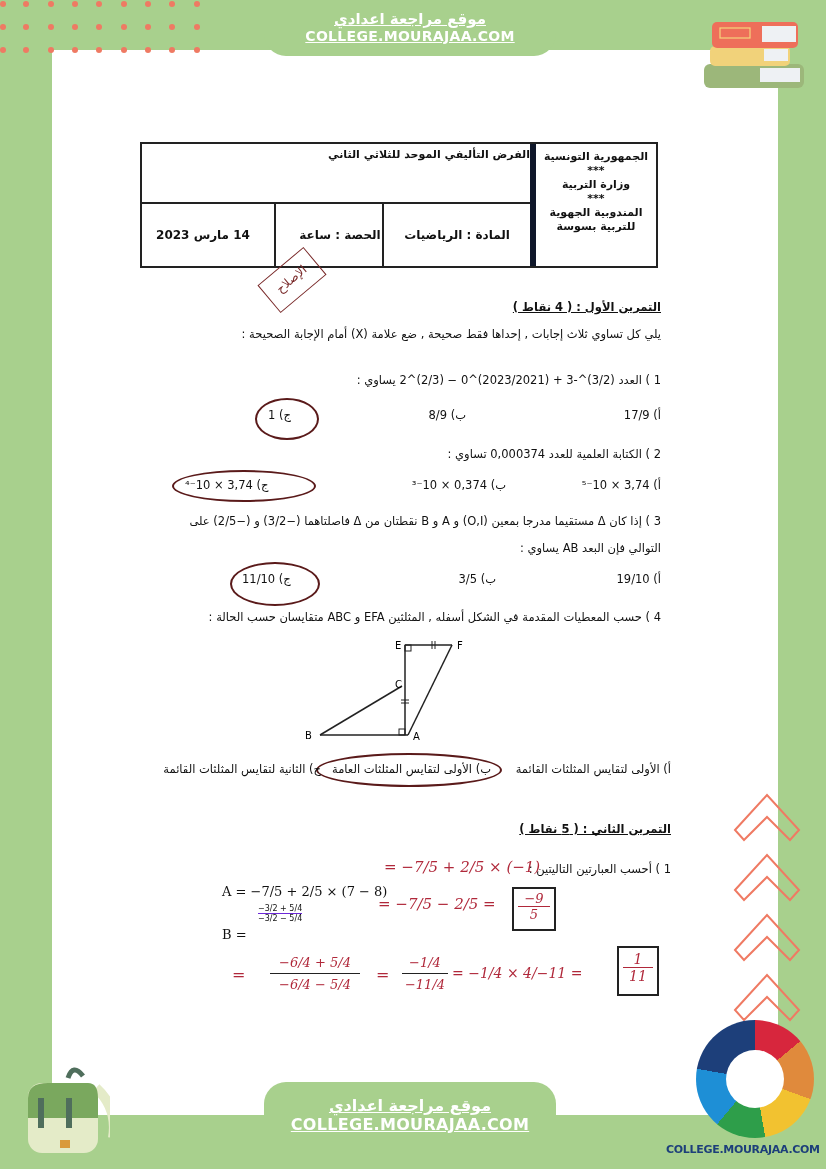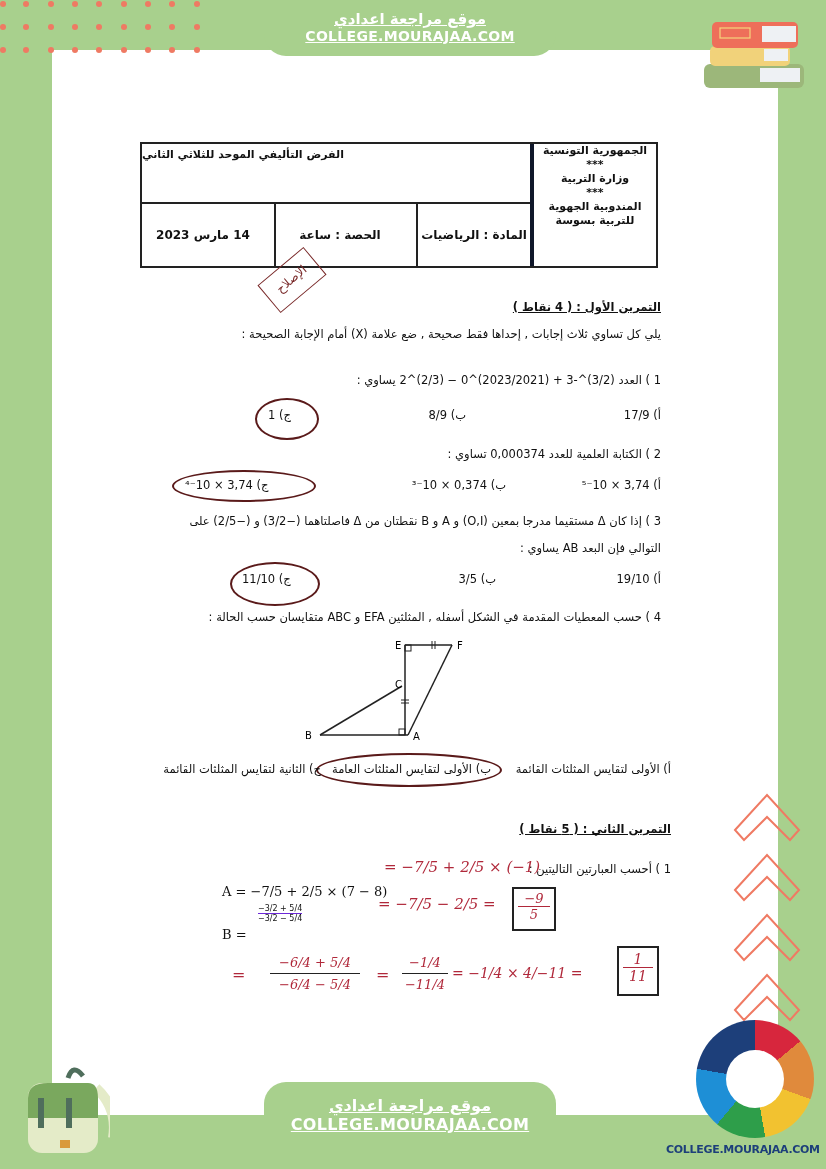--- a/index.html
+++ b/index.html
@@ -9,22 +9,22 @@
   .banner.top { top:0; height:56px; }
   .banner.bottom { top:1082px; height:87px; border-radius:22px 22px 0 0; }
   .banner .ar { font-size:15px; font-weight:bold; text-decoration:underline; direction:rtl; display:block; }
   .banner .en { font-size:14px; font-weight:bold; text-decoration:underline; letter-spacing:0.3px; display:block; }
   .banner.top .ar { margin-top:10px; }
   .banner.bottom .ar { margin-top:14px; font-size:16px;}
   .banner.bottom .en { font-size:16px; }
   .dots { position:absolute; left:0; top:0; }
   .dot { position:absolute; width:6px; height:6px; border-radius:50%; background:#ef7a63; }
   .header-table { position:absolute; left:140px; top:142px; width:518px; height:126px; border:2px solid #222; box-sizing:border-box; direction:rtl; font-size:11px; color:#111; }
-  .ht-right { position:absolute; right:0; top:0; width:126px; height:122px; border-left:4px solid #0f172a; text-align:center; line-height:14px; padding-top:0; box-sizing:border-box; font-weight:bold; }
-  .ht-top { position:absolute; right:126px; top:0; left:0; height:60px; border-bottom:2px solid #222; text-align:left; line-height:14px; padding-top:4px; box-sizing:border-box; font-weight:bold; }
+  .ht-right { position:absolute; right:0; top:0; width:126px; height:122px; border-left:6px solid #0f172a; text-align:center; line-height:14px; padding-top:6px; box-sizing:border-box; font-weight:bold; }
+  .ht-top { position:absolute; right:126px; top:0; left:0; height:60px; border-bottom:2px solid #222; text-align:right; line-height:14px; padding-top:4px; box-sizing:border-box; font-weight:bold; }
   .ht-cell { position:absolute; top:60px; height:62px; border-left:2px solid #222; display:flex; align-items:center; justify-content:center; font-weight:bold; font-size:12px; box-sizing:border-box; }
   .stamp { position:absolute; left:262px; top:262px; width:58px; height:34px; border:1.5px solid #7a2a2a; transform:rotate(-40deg); color:#7a2a2a; font-size:12px; text-align:center; line-height:32px; direction:rtl; }
   .txt { position:absolute; direction:rtl; font-size:11.5px; color:#111; white-space:nowrap; }
   .ul { text-decoration:underline; font-weight:bold; }
   .opt { position:absolute; font-size:11.5px; color:#111; white-space:nowrap; direction:rtl; }
   .circle { position:absolute; border:2px solid #5a1a1a; border-radius:50%; }
   .hand { position:absolute; color:#b0283a; font-family:"DejaVu Serif", serif; font-style:italic; white-space:nowrap; }
   .box { position:absolute; border:2px solid #222; }
   .chev { position:absolute; }
   .logo { position:absolute; left:696px; top:1020px; width:118px; height:118px; border-radius:50%; background:conic-gradient(#d7263d 0 50deg,#e08a3c 50deg 110deg,#f2c230 110deg 170deg,#2e9e4a 170deg 220deg,#1e8fd6 220deg 280deg,#1d3f7a 280deg 360deg); }
@@ -90,21 +90,21 @@
   <div class="ht-right">
     <div>الجمهورية التونسية</div>
     <div>***</div>
     <div>وزارة التربية</div>
     <div>***</div>
     <div style="padding:0 8px">المندوبية الجهوية للتربية بسوسة</div>
   </div>
   <div class="ht-top">
     <div>الفرض التأليفي الموحد للثلاثي الثاني</div>
   </div>
-  <div class="ht-cell" style="right:126px;width:114px">المادة : الرياضيات</div>
+  <div class="ht-cell" style="right:126px;width:148px">المادة : الرياضيات</div>
   <div class="ht-cell" style="right:252px;width:130px">الحصة : ساعة</div>
   <div class="ht-cell" style="right:387px;width:132px;border-left:none">14 مارس 2023</div>
 </div>
 
 <div class="stamp">الإصلاح</div>
 
 <div class="txt ul" style="right:165px;top:300px">التمرين الأول : ( 4 نقاط )</div>
 <div class="txt" style="right:165px;top:327px">يلي كل تساوي ثلاث إجابات , إحداها فقط صحيحة , ضع علامة (X) أمام الإجابة الصحيحة :</div>
 <div class="txt" style="right:165px;top:373px">1 ) العدد (3/2)^-3 + (2023/2021)^0 − (2/3)^2 يساوي :</div>
 <div class="opt" style="right:165px;top:408px">أ) 17/9</div>

